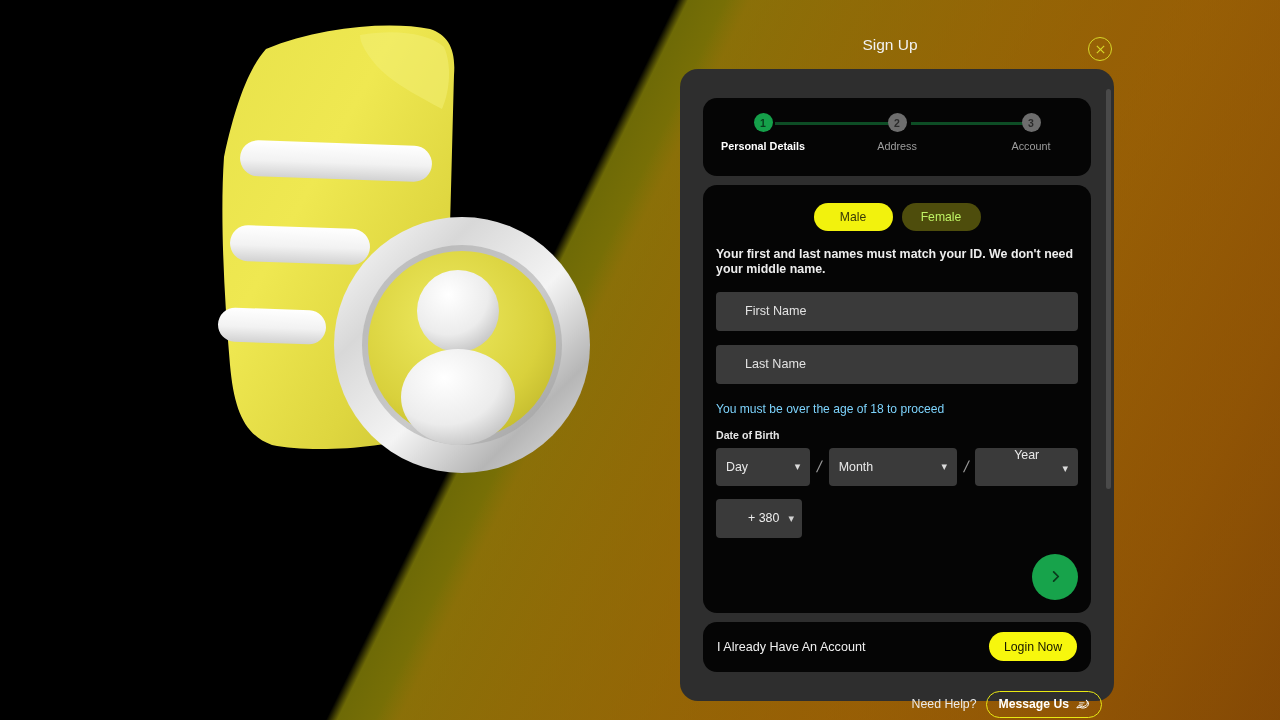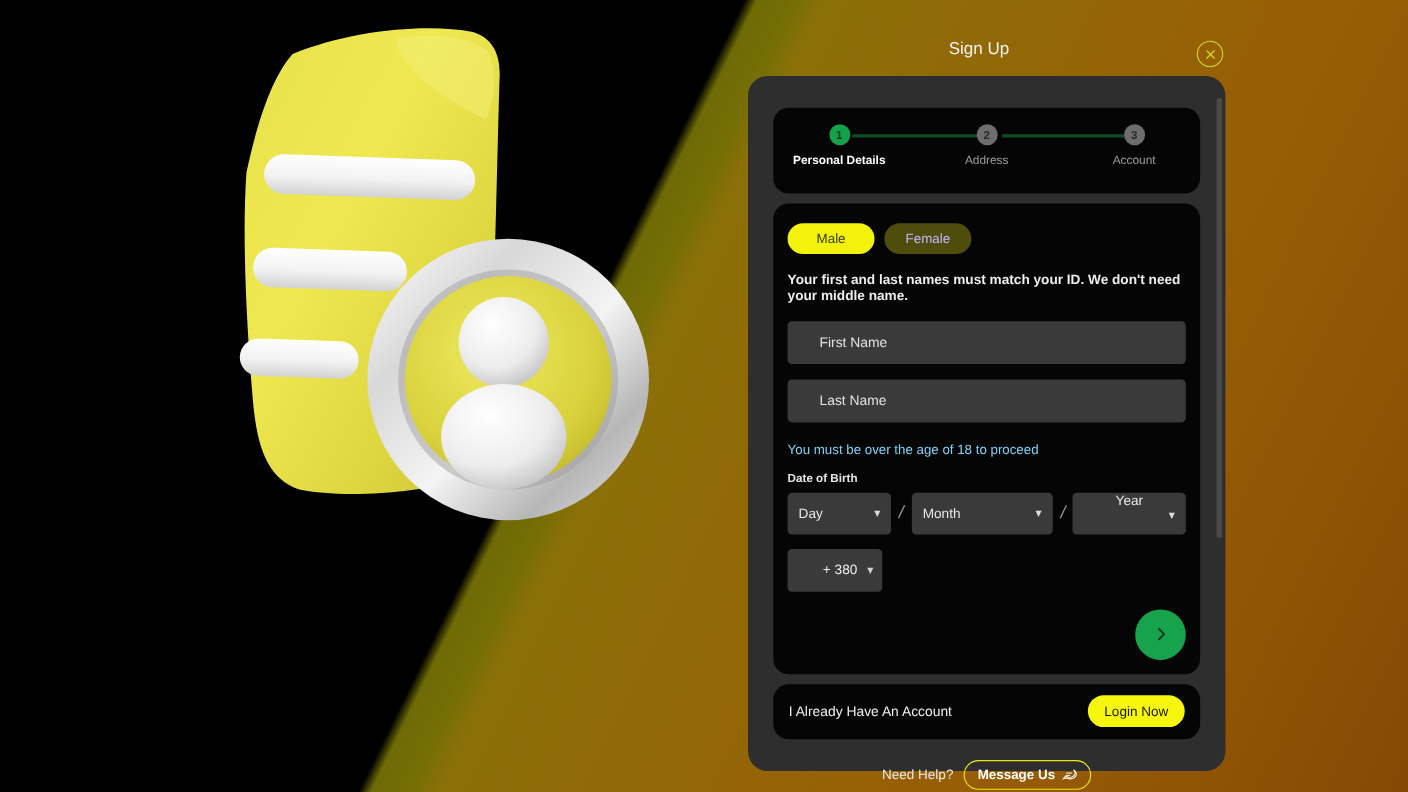--- a/index.html
+++ b/index.html
@@ -68,27 +68,27 @@
   .slabel { margin-top:8px; font-size:10.8px; white-space:nowrap; }
   .slabel.active { color:#ffffff; font-weight:bold; }
   .slabel.idle   { color:#9d9d9d; }
   .sline { position:absolute; top:9px; height:2.5px; background:#0d4d25; z-index:1; }
   .sline.l1 { left:72px; width:130px; }
   .sline.l2 { left:208px; width:128px; }
 
   
   .form-card { margin:9px 11px 0 11px; padding:18px 13px 17px 13px; position:relative; }
 
-  .gender { display:flex; justify-content:flex-start; gap:9px; }
+  .gender { display:flex; justify-content:center; gap:9px; }
   .gbtn {
     width:79px; height:28px; border-radius:14px; border:none;
     font-size:12.2px; cursor:pointer; font-family:inherit;
   }
   .gbtn.on  { background:#f2f20d; color:#3a3a06; }
-  .gbtn.off { background:#4e4d0c; color:#c4b5fd; }
+  .gbtn.off { background:#4e4d0c; color:#bef264; }
 
   .helper { margin-top:16px; color:#ededed; font-size:12.4px; font-weight:bold; line-height:1.24; }
 
   .field {
     margin-top:14px; width:100%; height:39px; background:#3a3a3a;
     border:none; border-radius:4px; padding:0 29px;
     color:#e8e8e8; font-size:12.6px; font-family:inherit;
   }
   .field::placeholder { color:#e2e2e2; }
 
@@ -130,21 +130,21 @@
   .acct-card {
     margin:9px 11px 0 11px; height:50px; display:flex; align-items:center;
     padding:0 14px;
   }
   .acct-text { color:#f0f0f0; font-size:12.6px; }
   .login-btn {
     margin-left:auto; width:88px; height:29px; border-radius:15px; border:none;
     background:#f7f70d; color:#171700; font-size:12.3px; cursor:pointer; font-family:inherit;
   }
 
-  .help-row { display:flex; align-items:center; justify-content:center; gap:9px; margin-top:19px; }
+  .help-row { display:flex; align-items:center; justify-content:flex-end; gap:9px; margin-top:19px; }
   .help-text { color:#e9e9e9; font-size:12.3px; }
   .msg-btn {
     display:flex; align-items:center; gap:6px; height:27px; padding:0 12px;
     border:1.6px solid #e8e813; border-radius:14px; background:transparent;
     color:#ffffff; font-size:12.2px; font-weight:bold; cursor:pointer; font-family:inherit;
   }
 
   
   .sbar { position:absolute; right:3px; top:20px; width:5px; height:592px; z-index:6; }
   .sthumb { position:absolute; left:0; top:0; width:5px; height:400px; background:#4a4a4a; border-radius:3px; }

